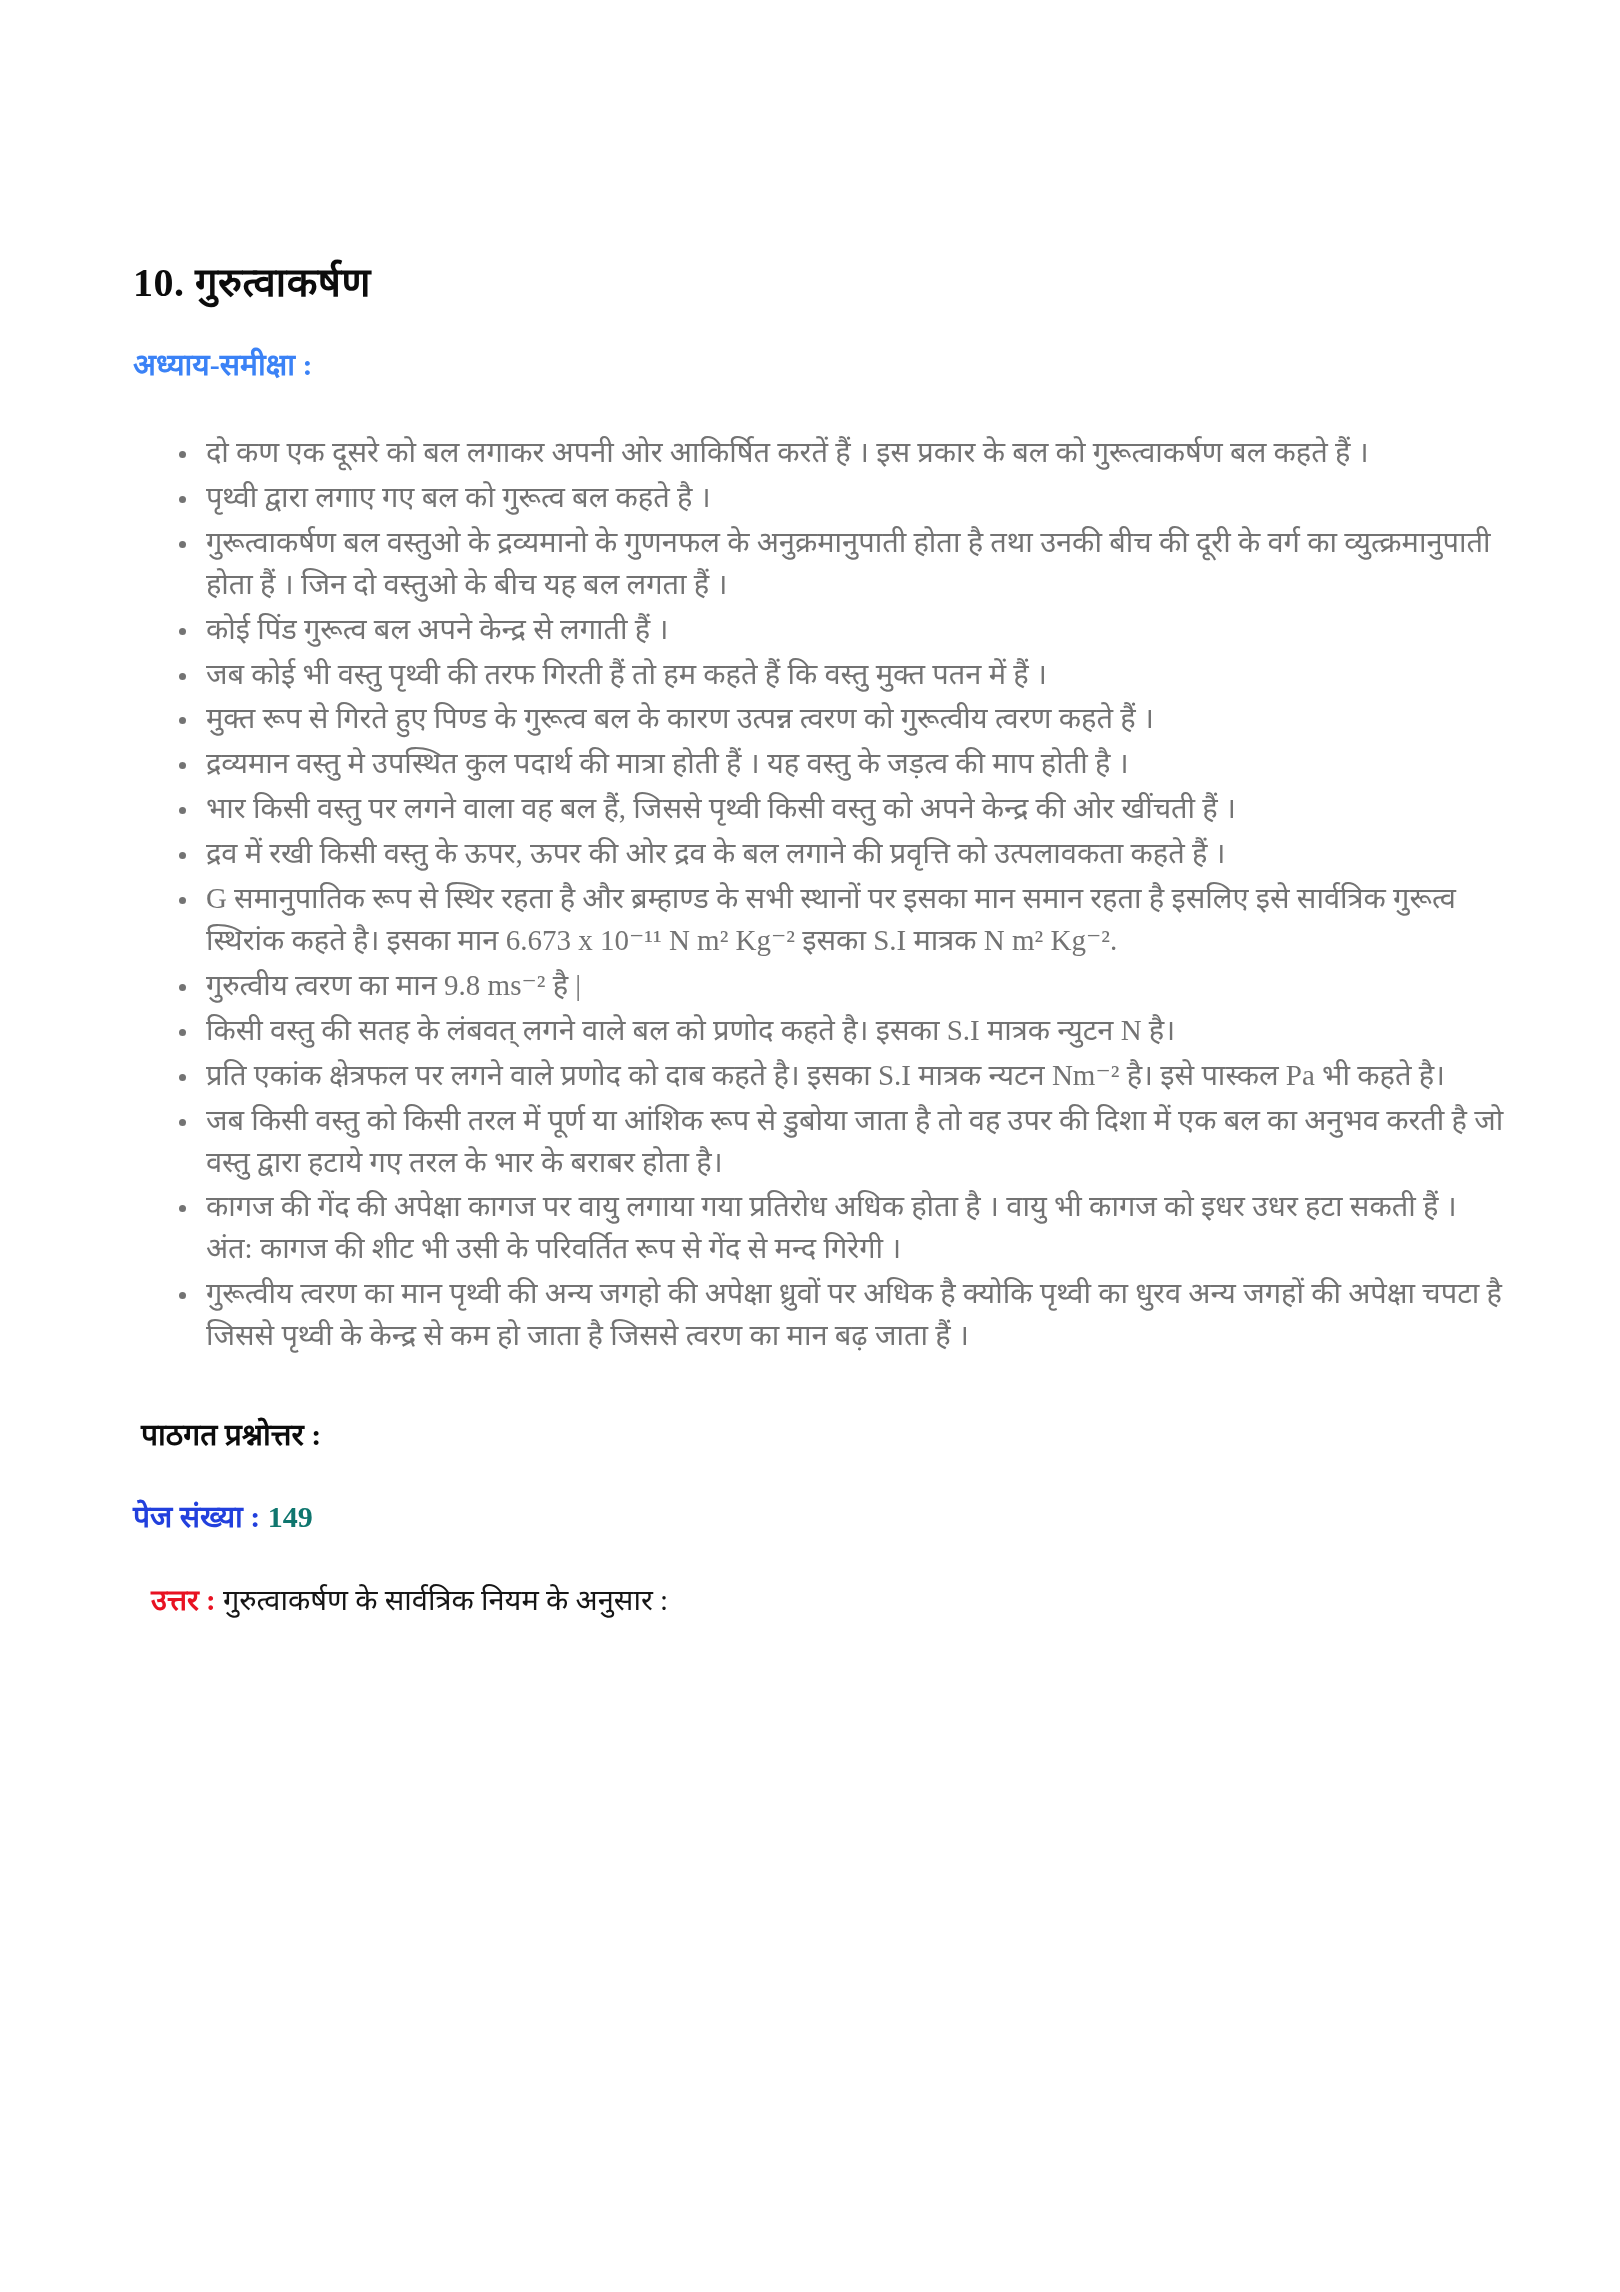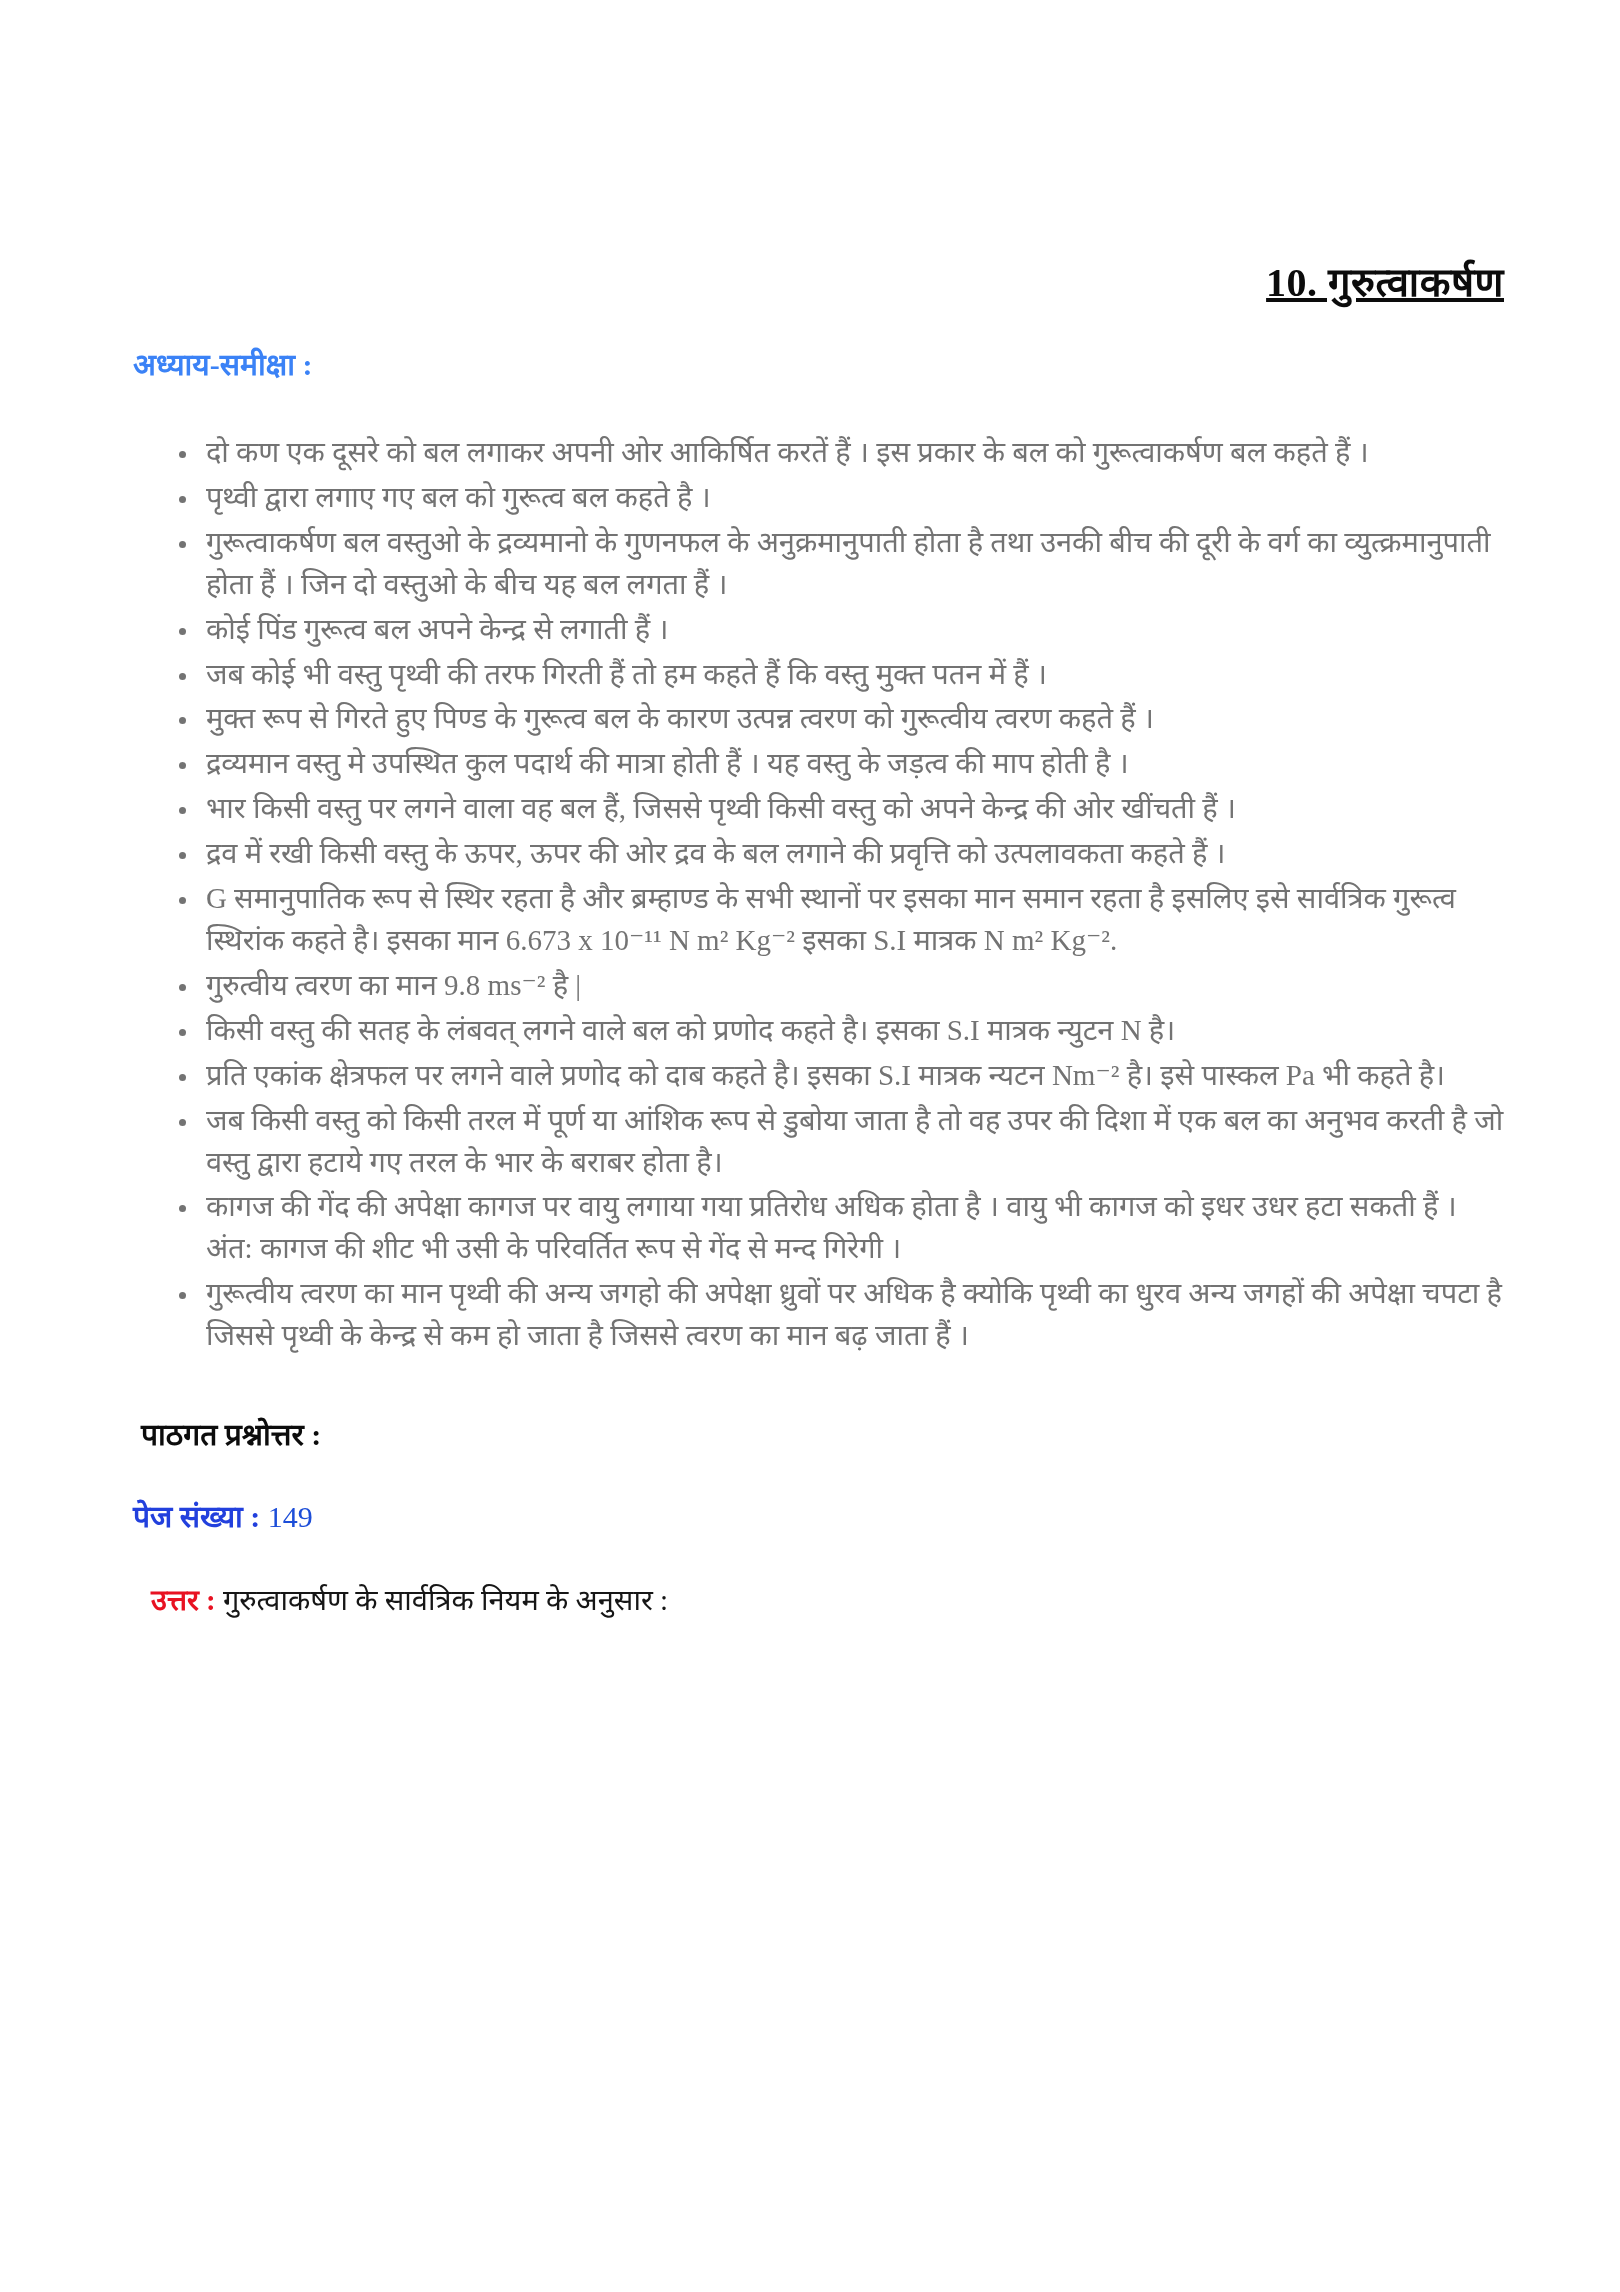--- a/index.html
+++ b/index.html
@@ -15,26 +15,25 @@
     overflow: hidden;
   }
   .page {
     box-sizing: border-box;
     width: 1620px;
     height: 2293px;
     padding: 0 116px 0 133px;
   }
   .title {
     margin: 253px 0 0 0;
-    text-align: right;
+    text-align: left;
     font-size: 40px;
     font-weight: bold;
     color: #0c0c0c;
     letter-spacing: 0.5px;
-    text-decoration: underline;
   }
   .review-heading {
     margin: 35px 0 0 0;
     font-size: 30px;
     font-weight: bold;
     color: #3b82f6;
   }
   .bullets {
     margin: 47px 0 0 0;
     padding: 0 0 0 67px;
@@ -57,22 +56,22 @@
     font-weight: bold;
     color: #0c0c0c;
   }
   .page-number-heading {
     margin: 41px 0 0 0;
     font-size: 30px;
     font-weight: bold;
     color: #2240dd;
   }
   .page-number-heading .num {
-    font-weight: normal;
-    color: #1d4ed8;
+    font-weight: bold;
+    color: #0f766e;
   }
   .question {
     margin: 47px 0 0 0;
     font-size: 30px;
     font-weight: bold;
     color: #0c0c0c;
   }
   .answer {
     margin: 43px 0 0 0;
     font-size: 29px;

